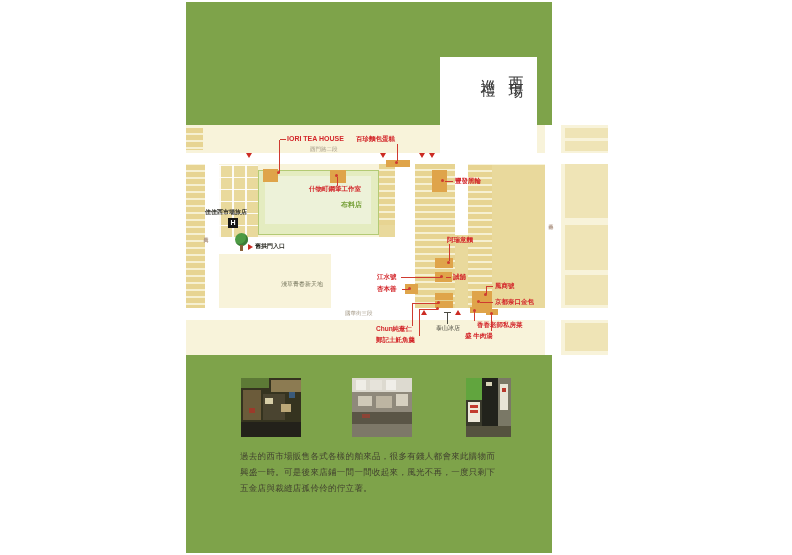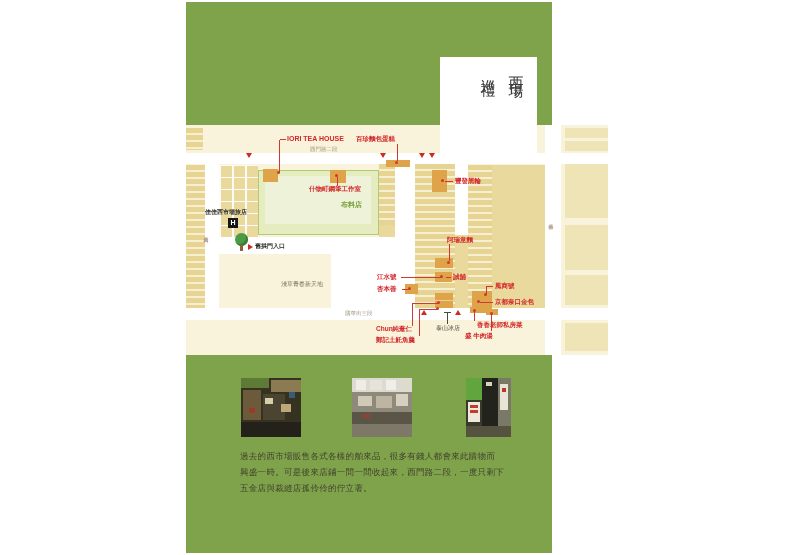--- a/index.html
+++ b/index.html
@@ -197,17 +197,17 @@
       <div class="abs" style="left:4px;top:32px;width:8px;height:3px;background:#c23b2f;"></div>
       <div class="abs" style="left:16px;top:0;width:16px;height:48px;background:#22231c;"></div>
       <div class="abs" style="left:20px;top:4px;width:6px;height:4px;background:#d8d4b8;"></div>
       <div class="abs" style="left:32px;top:0;width:13px;height:48px;background:#7a7866;"></div>
       <div class="abs" style="left:34px;top:6px;width:8px;height:26px;background:#e8e4d6;"></div>
       <div class="abs" style="left:36px;top:10px;width:4px;height:4px;background:#b8382c;"></div>
       <div class="abs" style="left:0;top:48px;width:45px;height:11px;background:#55523f;"></div>
     </div>
 
     <div class="caption" style="top:450px;">過去的西市場販售各式各樣的舶來品，很多有錢人都會來此購物而</div>
-    <div class="caption" style="top:466px;">興盛一時。可是後來店鋪一間一間收起來，西門路二段，一度只剩下</div>
+    <div class="caption" style="top:466px;">興盛一時。可是後來店鋪一間一間收起來，風光不再，一度只剩下</div>
     <div class="caption" style="top:482px;">五金店與裁縫店孤伶伶的佇立著。</div>
 
   </div>
 </div>
 
 </body></html>

